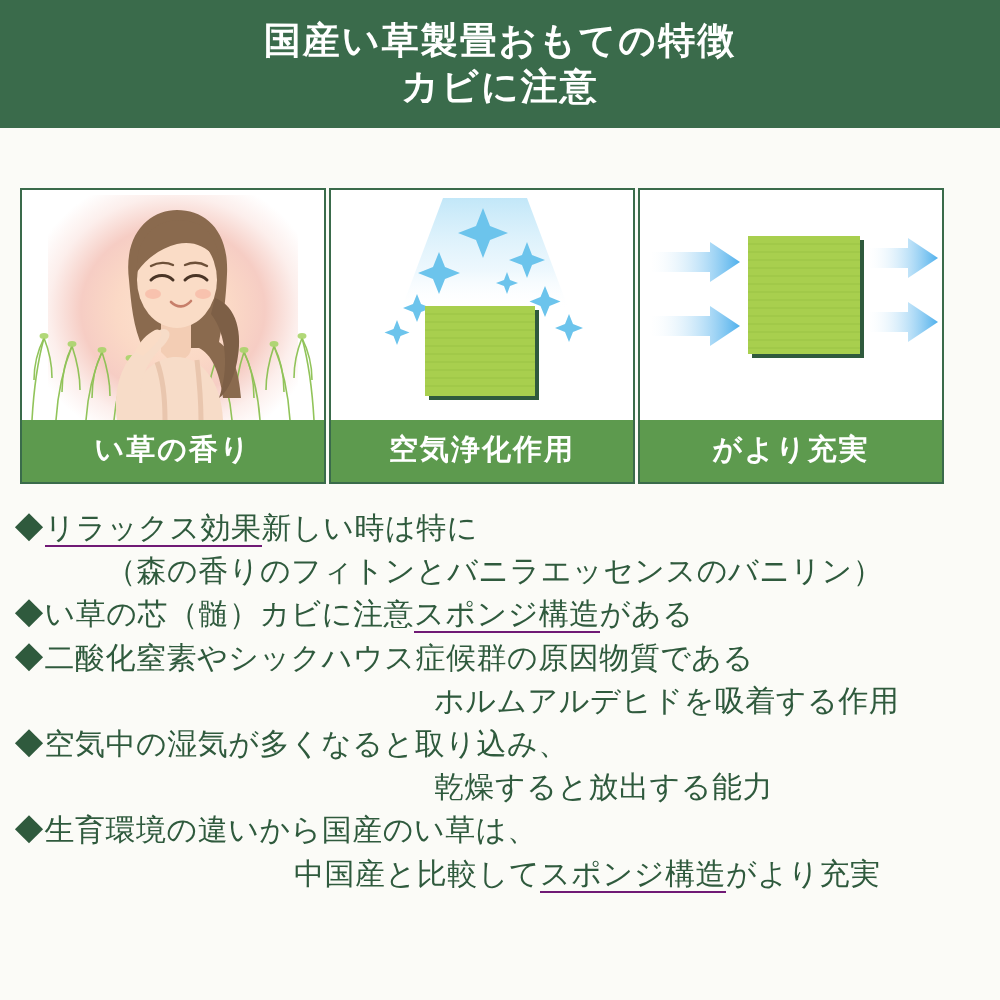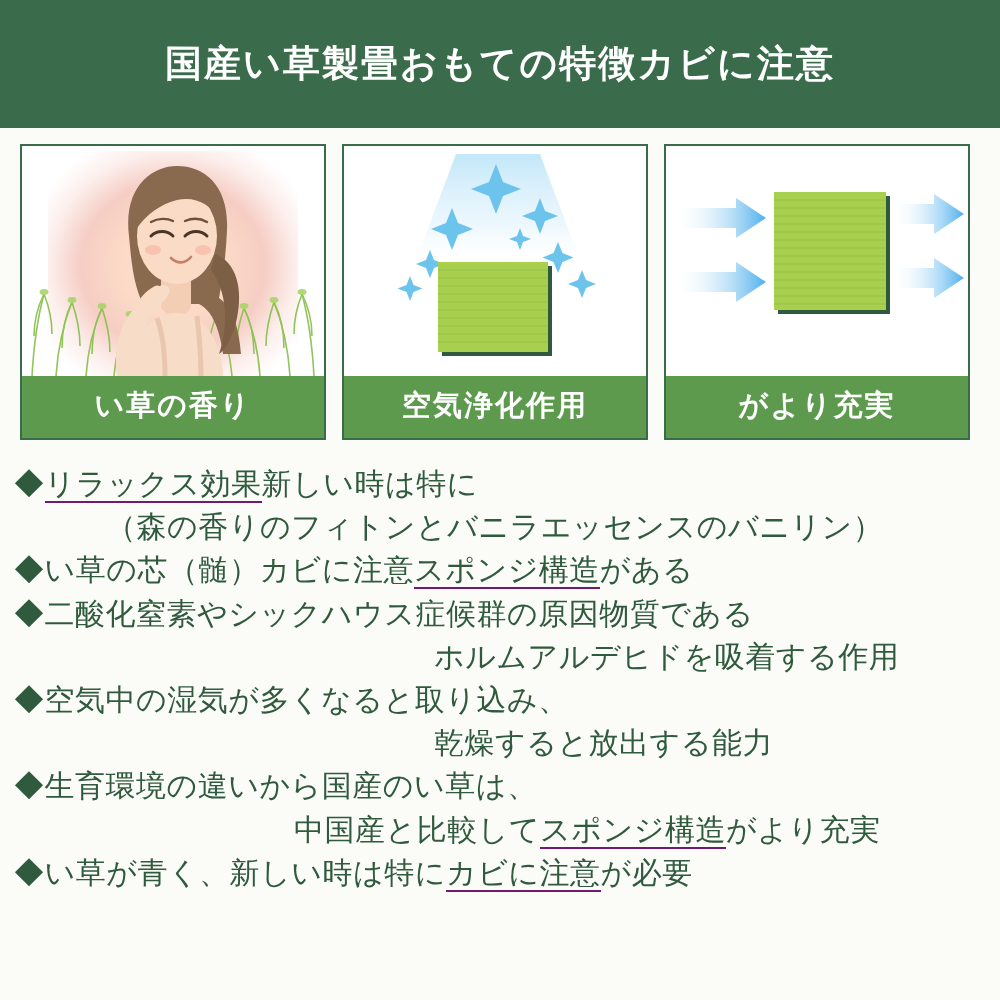--- a/index.html
+++ b/index.html
@@ -21,43 +21,44 @@
     background: #fbfbf7;
     box-sizing: border-box;
   }
 
   
   .header {
     background: #3a6b4b;
     color: #ffffff;
     height: 128px;
     display: flex;
-    flex-direction: row;
+    flex-direction: column;
     align-items: center;
     justify-content: center;
     text-align: center;
     letter-spacing: 2px;
   }
   .header .line1 {
     font-size: 37px;
     font-weight: bold;
     line-height: 1.25;
   }
   .header .line2 {
     font-size: 37px;
     font-weight: bold;
     line-height: 1.25;
   }
 
   
   .cards {
     display: flex;
-    gap: 16px;
+    gap: 3px;
     padding: 16px 4px 0 20px;
     box-sizing: border-box;
+    margin-top: 44px;
   }
   .card {
     width: 306px;
     border: 2px solid #3a6b4b;
     box-sizing: border-box;
     background: #ffffff;
     display: flex;
     flex-direction: column;
   }
   .card-img {
@@ -325,19 +326,16 @@
     </div>
 
     <div class="bullet-row">
       <span class="mark">◆</span><span>生育環境の違いから国産のい草は、</span>
     </div>
 
     <div class="bullet-row indent4">
       <span>中国産と比較して</span><span class="ul-green">スポンジ構造</span><span>がより充実</span>
     </div>
 
-    <div class="bullet-row">
-      <span class="mark">◆</span><span>い草が青く、新しい時は特に</span><span class="ul-green">カビに注意</span><span>が必要</span>
-    </div>
 
   </div>
 
 </div>
 
 </body></html>

